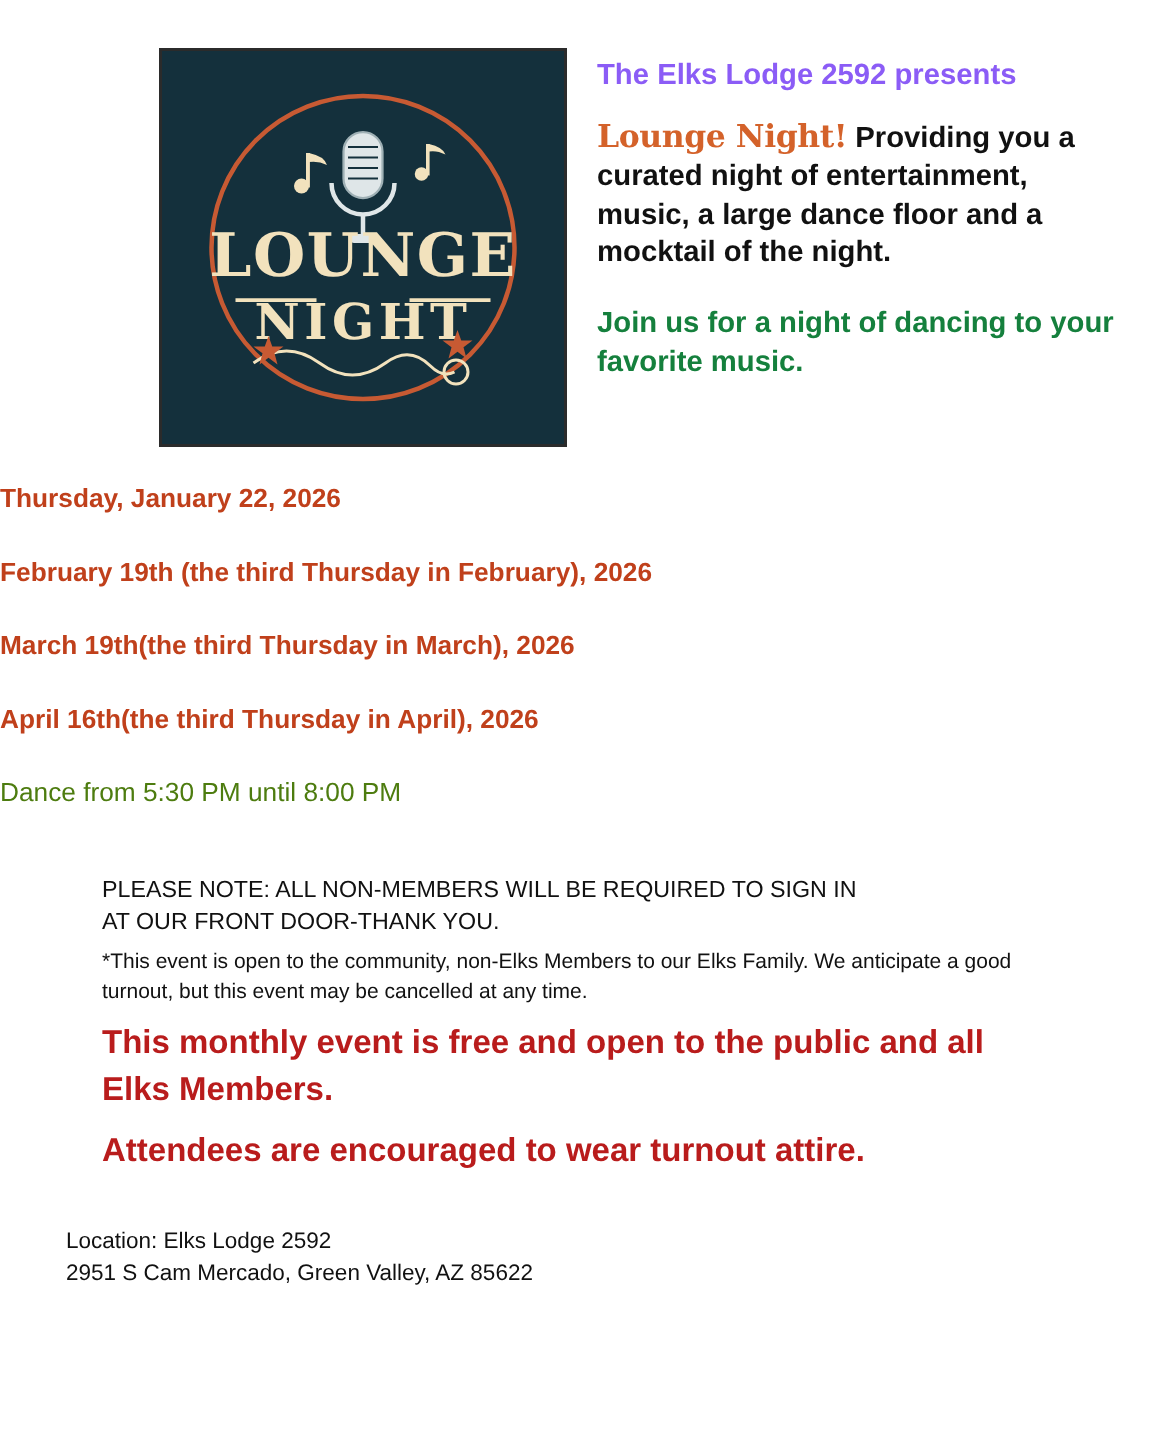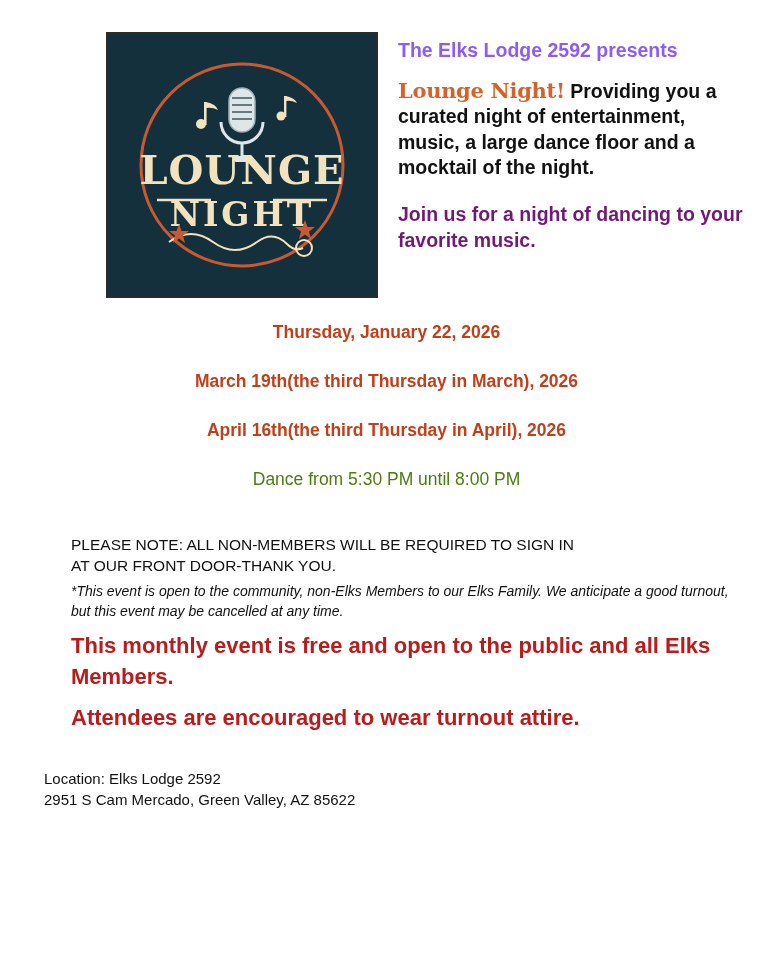--- a/index.html
+++ b/index.html
@@ -70,21 +70,21 @@
     font-size: 19.5px;
     font-weight: bold;
     line-height: 1.3;
     color: #111111;
     margin: 0 0 22px 0;
   }
   .intro-join {
     font-size: 19.5px;
     font-weight: bold;
     line-height: 1.3;
-    color: #701a75;
+    color: #15803d;
     margin: 0;
   }
 
   
   .styles-block {
     text-align: center;
     font-size: 19.5px;
     font-weight: bold;
     line-height: 1.42;
     color: #111111;
@@ -96,53 +96,50 @@
     text-align: center;
     font-size: 19.5px;
     font-weight: bold;
     color: #111111;
     margin-top: 36px;
   }
 
   
   .dates {
     margin-top: 24px;
-    text-align: center;
   }
   .date-line {
     color: #c0401b;
     font-weight: bold;
     font-size: 17.5px;
     margin-bottom: 28px;
   }
   .date-line:last-child { margin-bottom: 0; }
   .date-time {
     color: #4d7c0f;
     font-weight: normal;
     font-size: 17.5px;
     margin-top: 2px;
   }
 
   
   .notes {
     margin-top: 44px;
-    padding: 0 24px;
-    margin-left: 47px;
+    padding: 0 68px;
   }
   .note-caps {
     font-size: 15.5px;
     line-height: 1.36;
     color: #111111;
   }
   .note-small {
     font-size: 14px;
     line-height: 1.4;
     color: #111111;
     margin-top: 6px;
-    font-style: italic;
   }
   .note-bold {
     font-size: 22px;
     font-weight: bold;
     color: #b91c1c;
     text-align: left;
     line-height: 1.4;
     margin-top: 10px;
   }
 
@@ -210,20 +207,21 @@
       <p class="intro-line">The Elks Lodge 2592 presents</p>
       <p class="intro-body"><span class="script">Lounge Night!</span><span> Providing you a curated night of entertainment, music, a large dance floor and a mocktail of the night.</span></p>
       <p class="intro-join">Join us for a night of dancing to your favorite music.</p>
     </div>
   </div>
 
 
 
   <div class="dates">
     <div class="date-line">Thursday, January 22, 2026</div>
+    <div class="date-line">February 19th (the third Thursday in February), 2026</div>
     <div class="date-line">March 19th(the third Thursday in March), 2026</div>
     <div class="date-line">April 16th(the third Thursday in April), 2026</div>
     <div class="date-time">Dance from 5:30 PM until 8:00 PM</div>
   </div>
 
   <div class="notes">
     <div class="note-caps">PLEASE NOTE: ALL NON-MEMBERS WILL BE REQUIRED TO SIGN IN</div>
     <div class="note-caps">AT OUR FRONT DOOR-THANK YOU.</div>
     <div class="note-small">*This event is open to the community, non-Elks Members to our Elks Family. We anticipate a good turnout, but this event may be cancelled at any time.</div>
     <div class="note-bold">This monthly event is free and open to the public and all Elks Members.</div>

